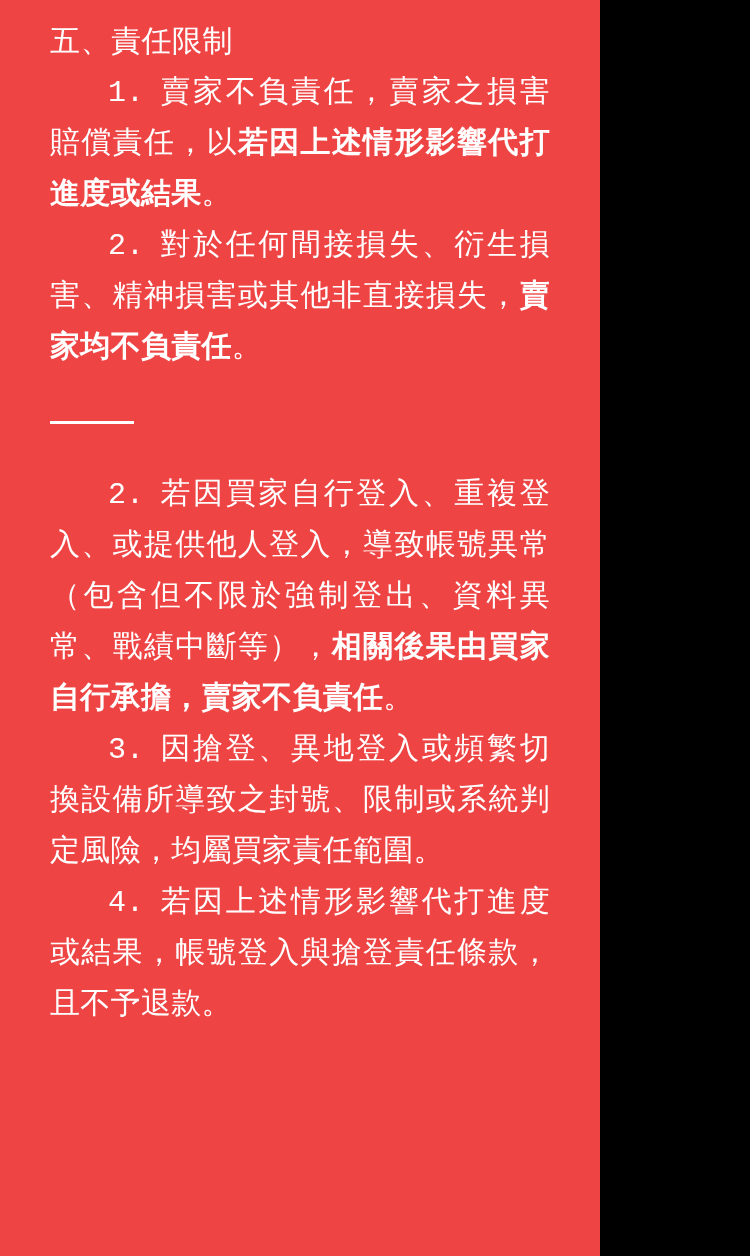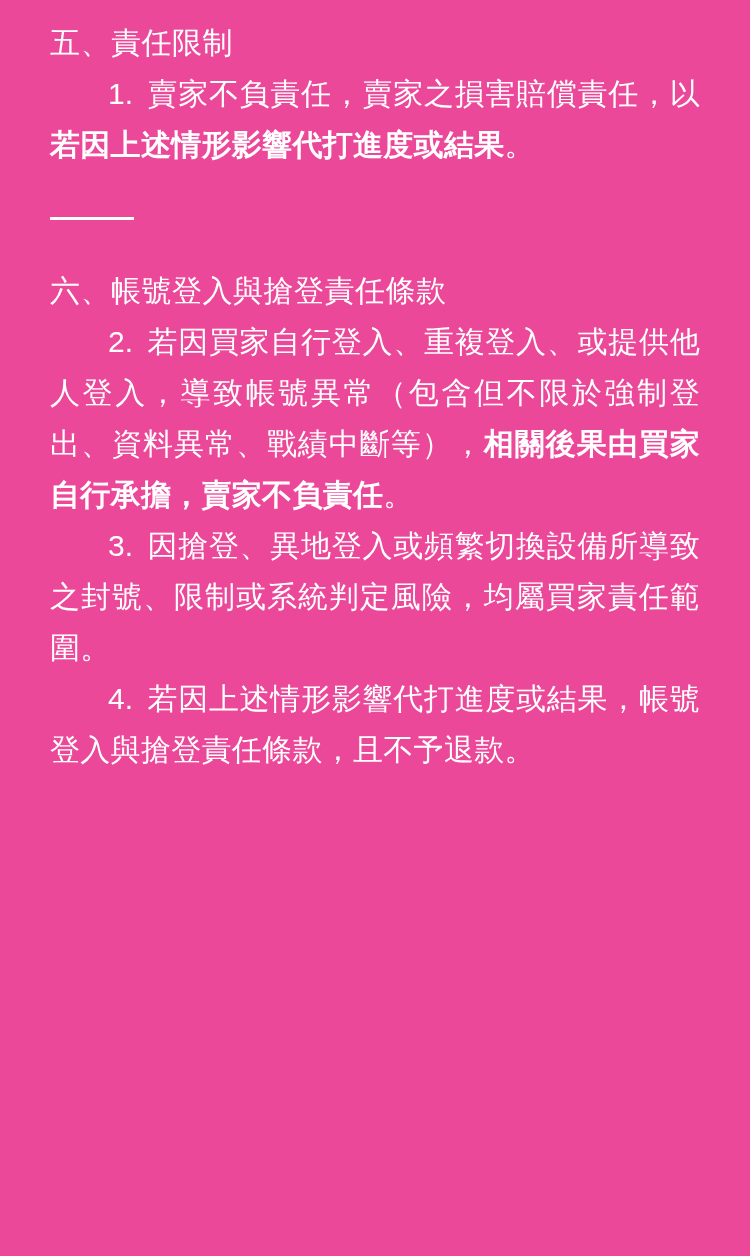--- a/index.html
+++ b/index.html
@@ -9,26 +9,27 @@
     width: 750px;
     height: 1256px;
     overflow: hidden;
   }
   body {
     font-family: "Liberation Sans", "DejaVu Sans", sans-serif;
     color: #ffffff;
     -webkit-font-smoothing: antialiased;
   }
   .page {
-    width: 750px;
+    width: 600px;
     height: 1256px;
     box-sizing: border-box;
     padding: 18px 50px 0 50px;
-    background: #ec4899;
+    background: #ef4444;
     position: relative;
+    font-family: Liberation Mono, monospace;
   }
   .section {
     margin: 0;
   }
   .section-heading {
     font-size: 30px;
     line-height: 50px;
     font-weight: 400;
     color: #ffffff;
     letter-spacing: 0.5px;
@@ -77,29 +78,31 @@
 <body>
 
 <div class="page">
 
   <div class="section">
     <h2 class="section-heading">五、責任限制</h2>
     <ul class="clause-list">
       <li class="clause">
         <span class="num">1.</span><span class="gap"></span><span>賣家不負責任，賣家之損害賠償責任，以</span><span class="bold">若因上述情形影響代打進度或結果</span><span>。</span>
       </li>
+      <li class="clause">
+        <span class="num">2.</span><span class="gap"></span><span>對於任何間接損失、衍生損害、精神損害或其他非直接損失，</span><span class="bold">賣家均不負責任</span><span>。</span>
+      </li>
     </ul>
   </div>
 
   <div class="divider-wrap">
     <hr class="divider">
   </div>
 
   <div class="section">
-    <h2 class="section-heading">六、帳號登入與搶登責任條款</h2>
     <ul class="clause-list">
       <li class="clause">
         <span class="num">2.</span><span class="gap"></span><span>若因買家自行登入、重複登入、或提供他人登入，導致帳號異常（包含但不限於強制登出、資料異常、戰績中斷等），</span><span class="bold">相關後果由買家自行承擔，賣家不負責任</span><span>。</span>
       </li>
       <li class="clause">
         <span class="num">3.</span><span class="gap"></span><span>因搶登、異地登入或頻繁切換設備所導致之封號、限制或系統判定風險，均屬買家責任範圍。</span>
       </li>
       <li class="clause">
         <span class="num">4.</span><span class="gap"></span><span>若因上述情形影響代打進度或結果，帳號登入與搶登責任條款，且不予退款。</span>
       </li>

